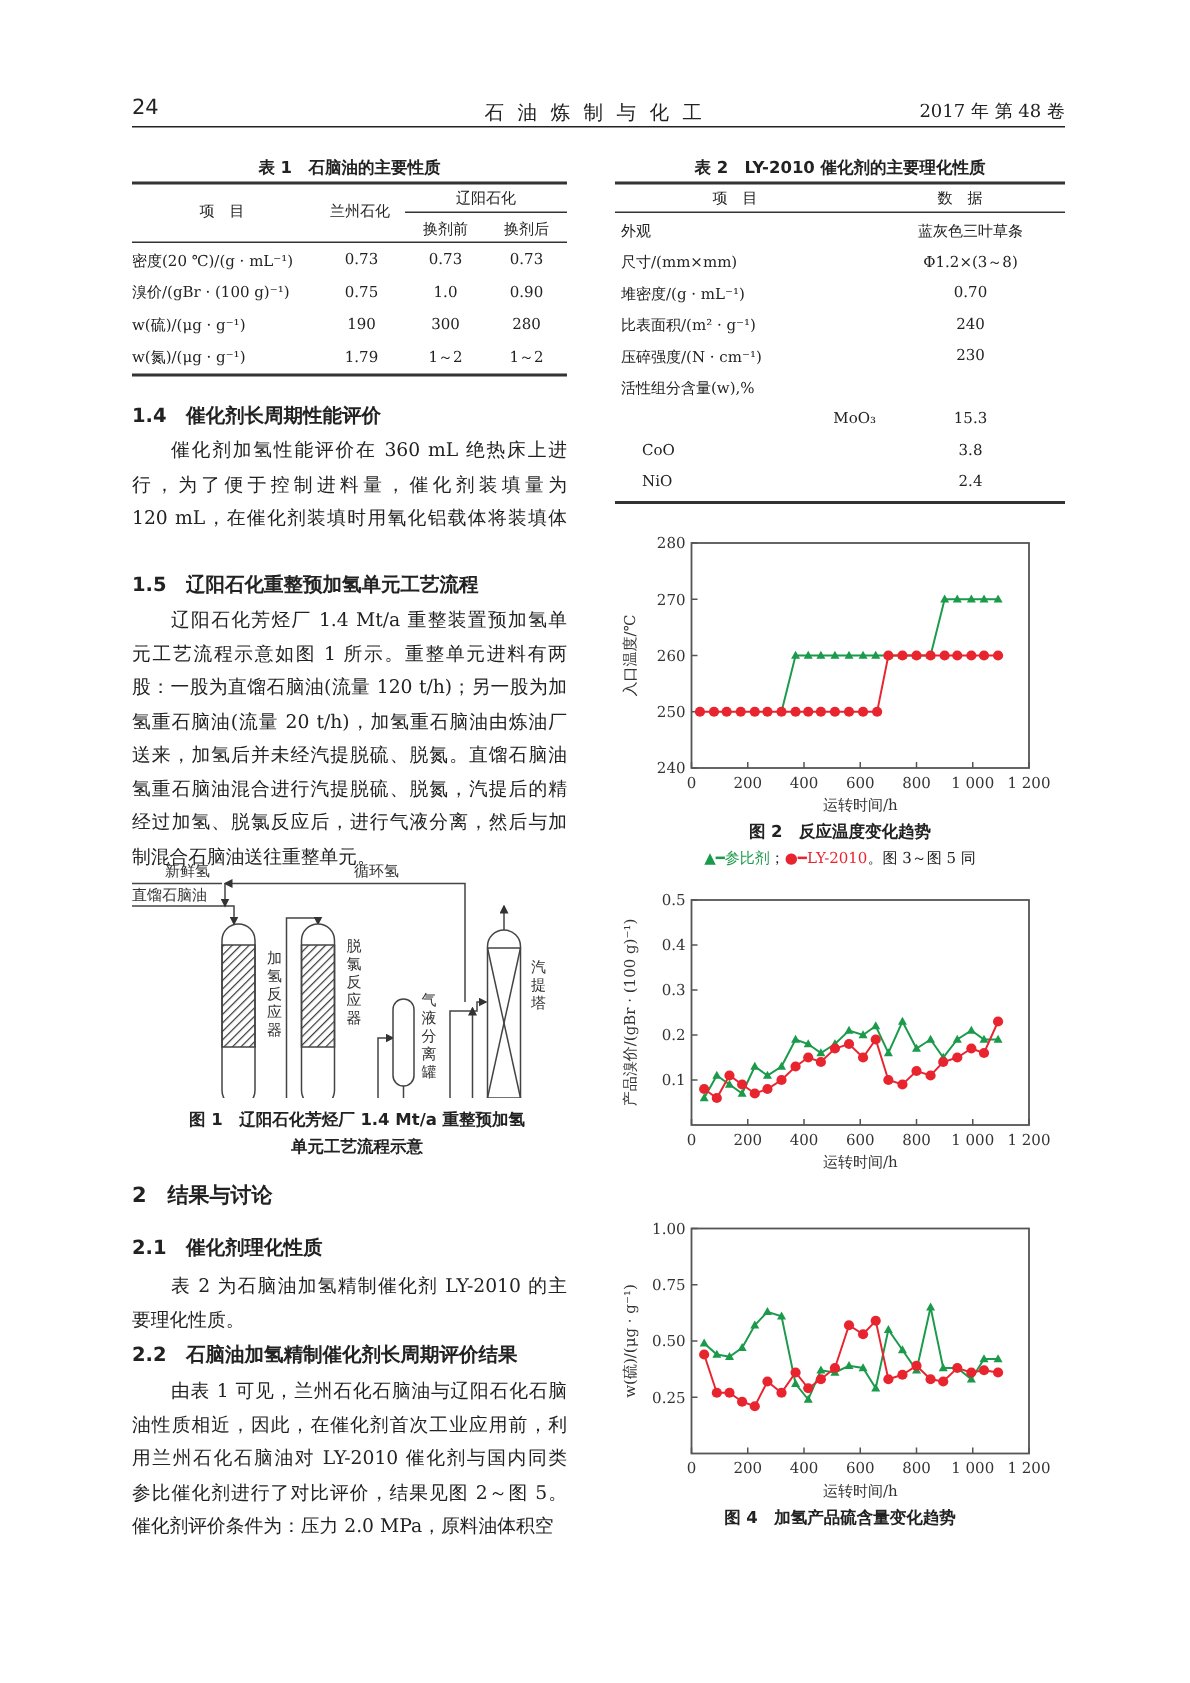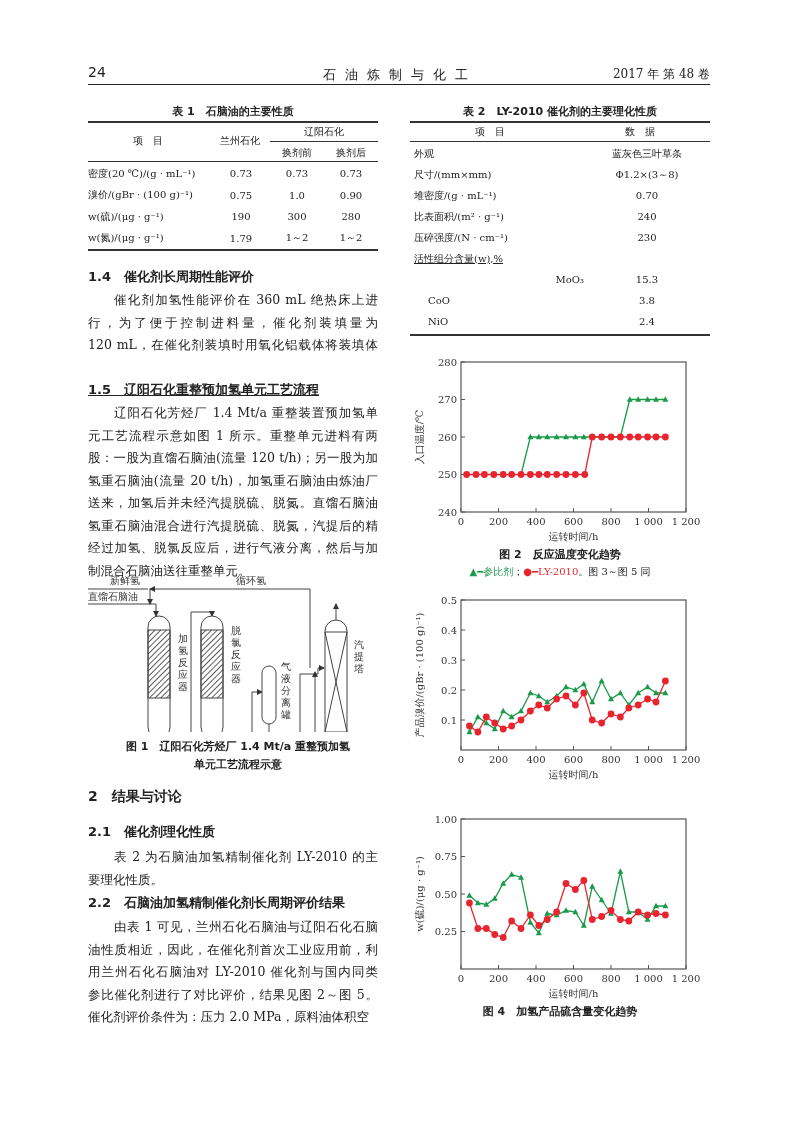--- a/index.html
+++ b/index.html
@@ -92,21 +92,21 @@
         </tr>
         <tr>
           <td style="width: 156px; height: 21px; margin-top: 20px;">比表面积/(m² · g⁻¹)</td>
           <td style="text-align: center;">240</td>
         </tr>
         <tr>
           <td style="width: 156px; height: 21px;">压碎强度/(N · cm⁻¹)</td>
           <td style="text-align: center;">230</td>
         </tr>
         <tr>
-          <td style="width: 156px; height: 21px; text-decoration: underline;">活性组分含量(w),%</td>
+          <td style="width: 156px; height: 21px;">活性组分含量(w),%</td>
           <td style="text-align: center;"></td>
         </tr>
         <tr>
           <td style="width: 156px; height: 21px; padding-left: 14px; text-align: right;">MoO₃</td>
           <td style="text-align: center;">15.3</td>
         </tr>
         <tr>
           <td style="width: 156px; height: 21px; padding-left: 14px;">CoO</td>
           <td style="text-align: center;">3.8</td>
         </tr>
@@ -116,21 +116,21 @@
         </tr>
       </tbody>
   </table>
 
   <div class="abs sec" style="left:88px;top:268px;">1.4　催化剂长周期性能评价</div>
   <div class="abs para" style="left:88px;top:289px;" id="p14">
       <span class="line" style="padding-left: 26px;">催化剂加氢性能评价在 360 mL 绝热床上进</span>
       <span class="line">行，为了便于控制进料量，催化剂装填量为</span>
       <span class="line">120 mL，在催化剂装填时用氧化铝载体将装填体</span>
     </div>
-  <div class="abs sec" style="left:88px;top:381px;text-decoration:underline;">1.5　辽阳石化重整预加氢单元工艺流程</div>
+  <div class="abs sec" style="left:88px;top:381px;">1.5　辽阳石化重整预加氢单元工艺流程</div>
   <div class="abs para" style="left:88px;top:402px;" id="p15">
       <span class="line" style="padding-left: 26px;">辽阳石化芳烃厂 1.4 Mt/a 重整装置预加氢单</span>
       <span class="line">元工艺流程示意如图 1 所示。重整单元进料有两</span>
       <span class="line">股：一股为直馏石脑油(流量 120 t/h)；另一股为加</span>
       <span class="line">氢重石脑油(流量 20 t/h)，加氢重石脑油由炼油厂</span>
       <span class="line">送来，加氢后并未经汽提脱硫、脱氮。直馏石脑油</span>
       <span class="line">氢重石脑油混合进行汽提脱硫、脱氮，汽提后的精</span>
       <span class="line">经过加氢、脱氯反应后，进行气液分离，然后与加</span>
       <span class="lastline">制混合石脑油送往重整单元。</span>
     </div>

